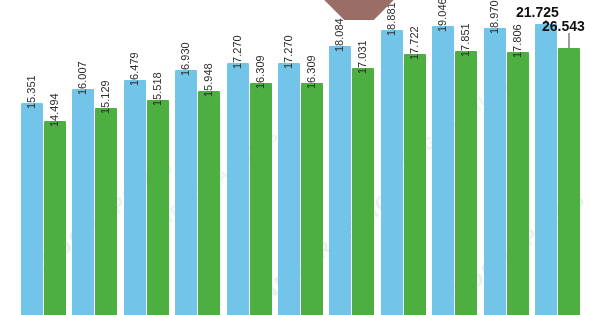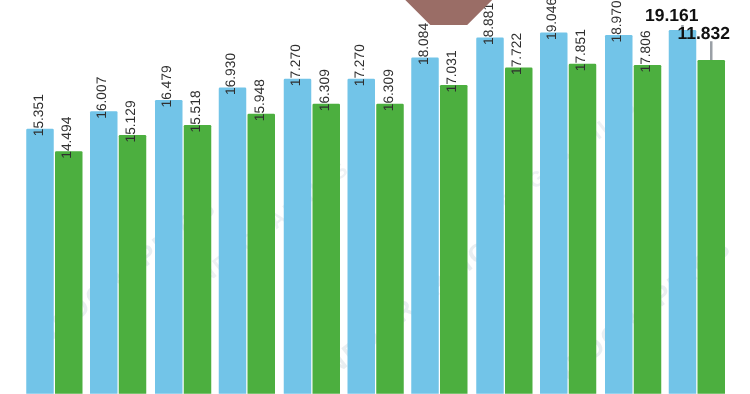--- a/index.html
+++ b/index.html
@@ -132,24 +132,24 @@
       </div>
       <div class="pair" style="left: 483.6px; width: 45px;">
         <div class="bar blue" title="18.970" style="left: 0px; top: 27.9604px; height: 293.04px;"></div>
         <div class="vlabel" style="left: 16px; top: 21.9604px;">18.970</div>
         <div class="bar green" title="17.806" style="left: 23px; top: 52.0958px; height: 268.904px;"></div>
         <div class="vlabel" style="left: 39px; top: 46.0958px;">17.806</div>
       </div>
       <div class="pair" style="left: 535px; width: 45px;">
         <div class="bar blue" title="19.161" style="left: 0px; top: 24px; height: 297px;"></div>
         <div class="leader" style="left: 10px; top: 20px; height: 4px;"></div>
-        <div class="hlabel" style="left: -19px; top: 4px;">19.161</div>
+        <div class="hlabel" style="left: -19px; top: 4px;">21.725</div>
         <div class="bar green" title="17.988" style="left: 23px; top: 48.322px; height: 272.678px;"></div>
         <div class="leader" style="left: 33px; top: 33px; height: 15.322px;"></div>
-        <div class="hlabel" style="left: 7px; top: 18px;">11.832</div>
+        <div class="hlabel" style="left: 7px; top: 18px;">26.543</div>
       </div>
     </div>
 
   <div id="diamond-clip">
     <div id="diamond-inner"></div>
   </div>
 
 </div>
 
 </body></html>

